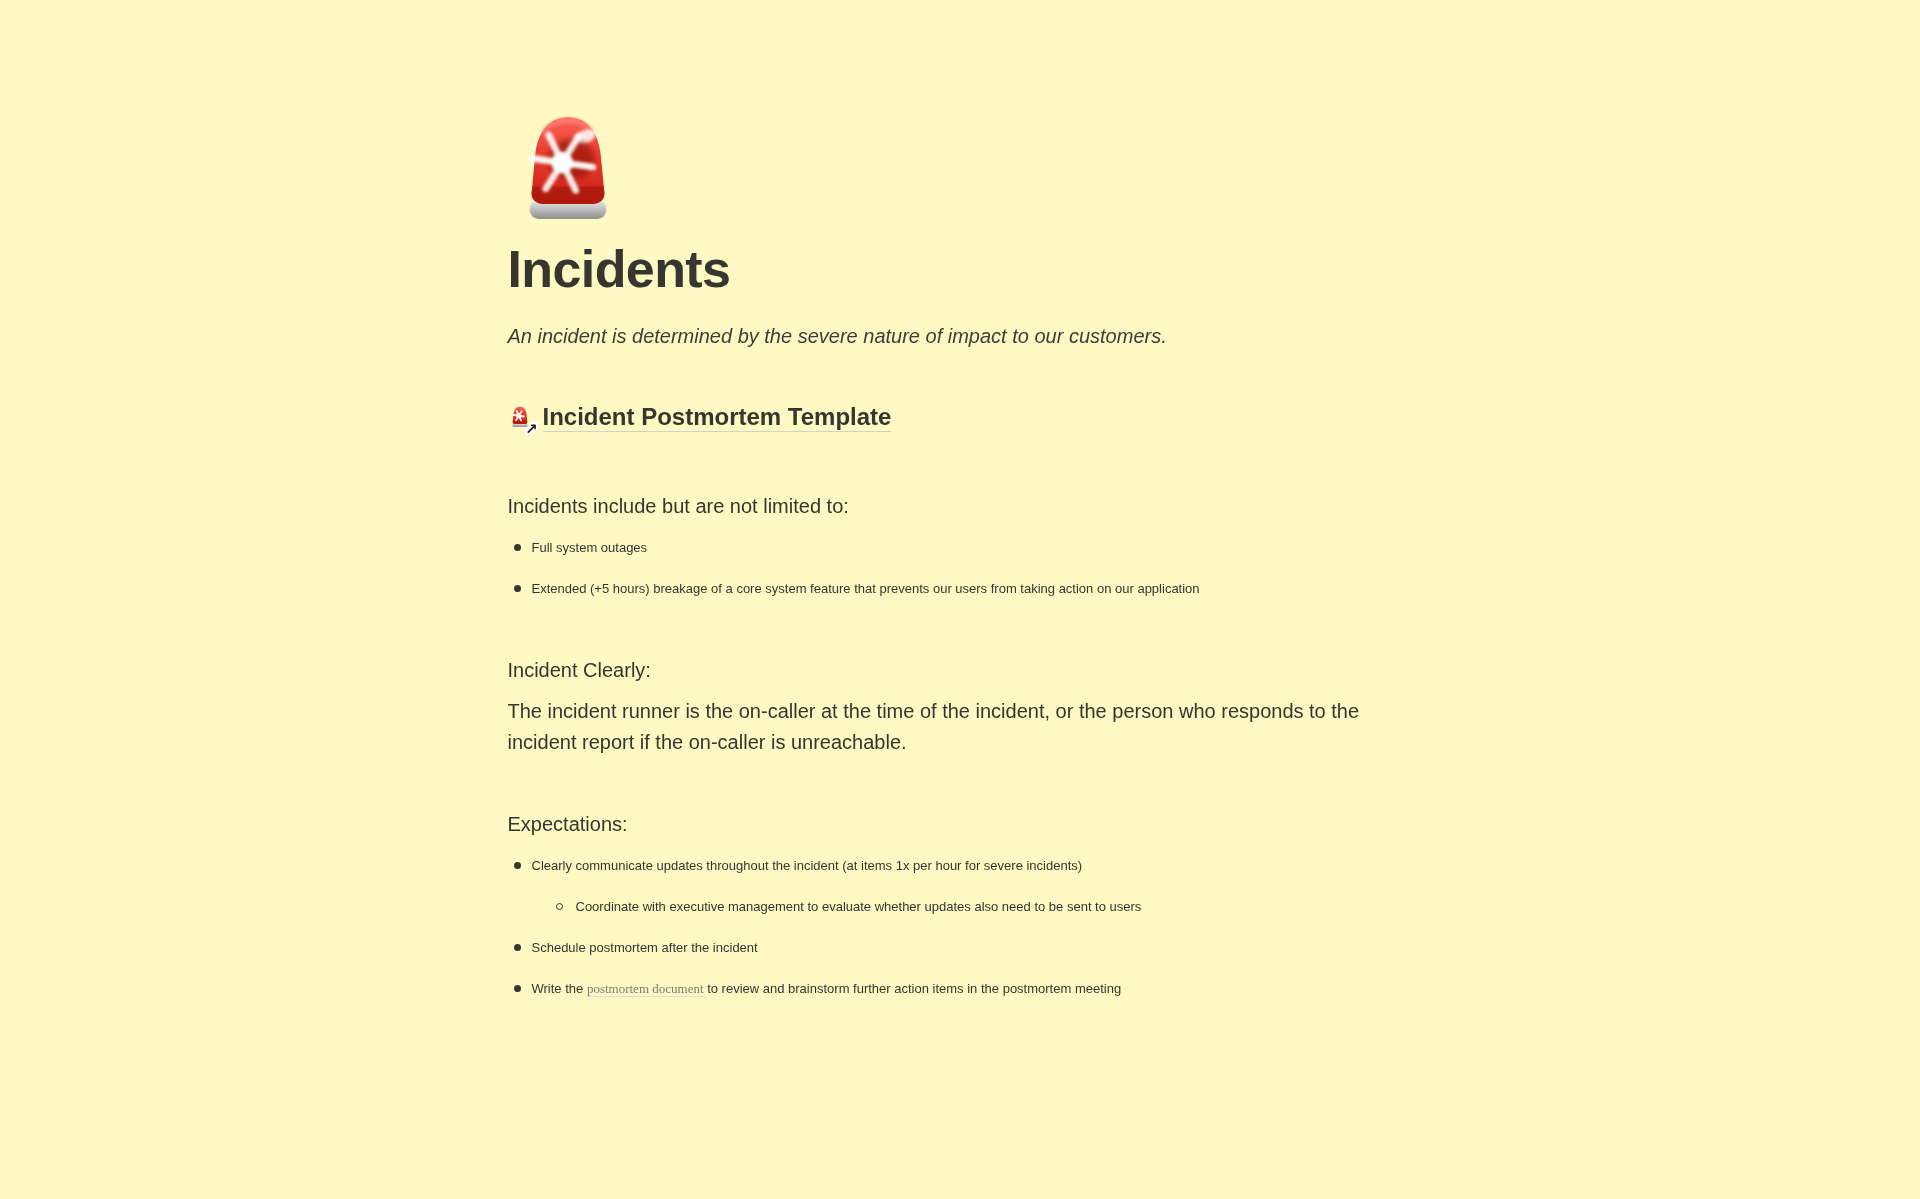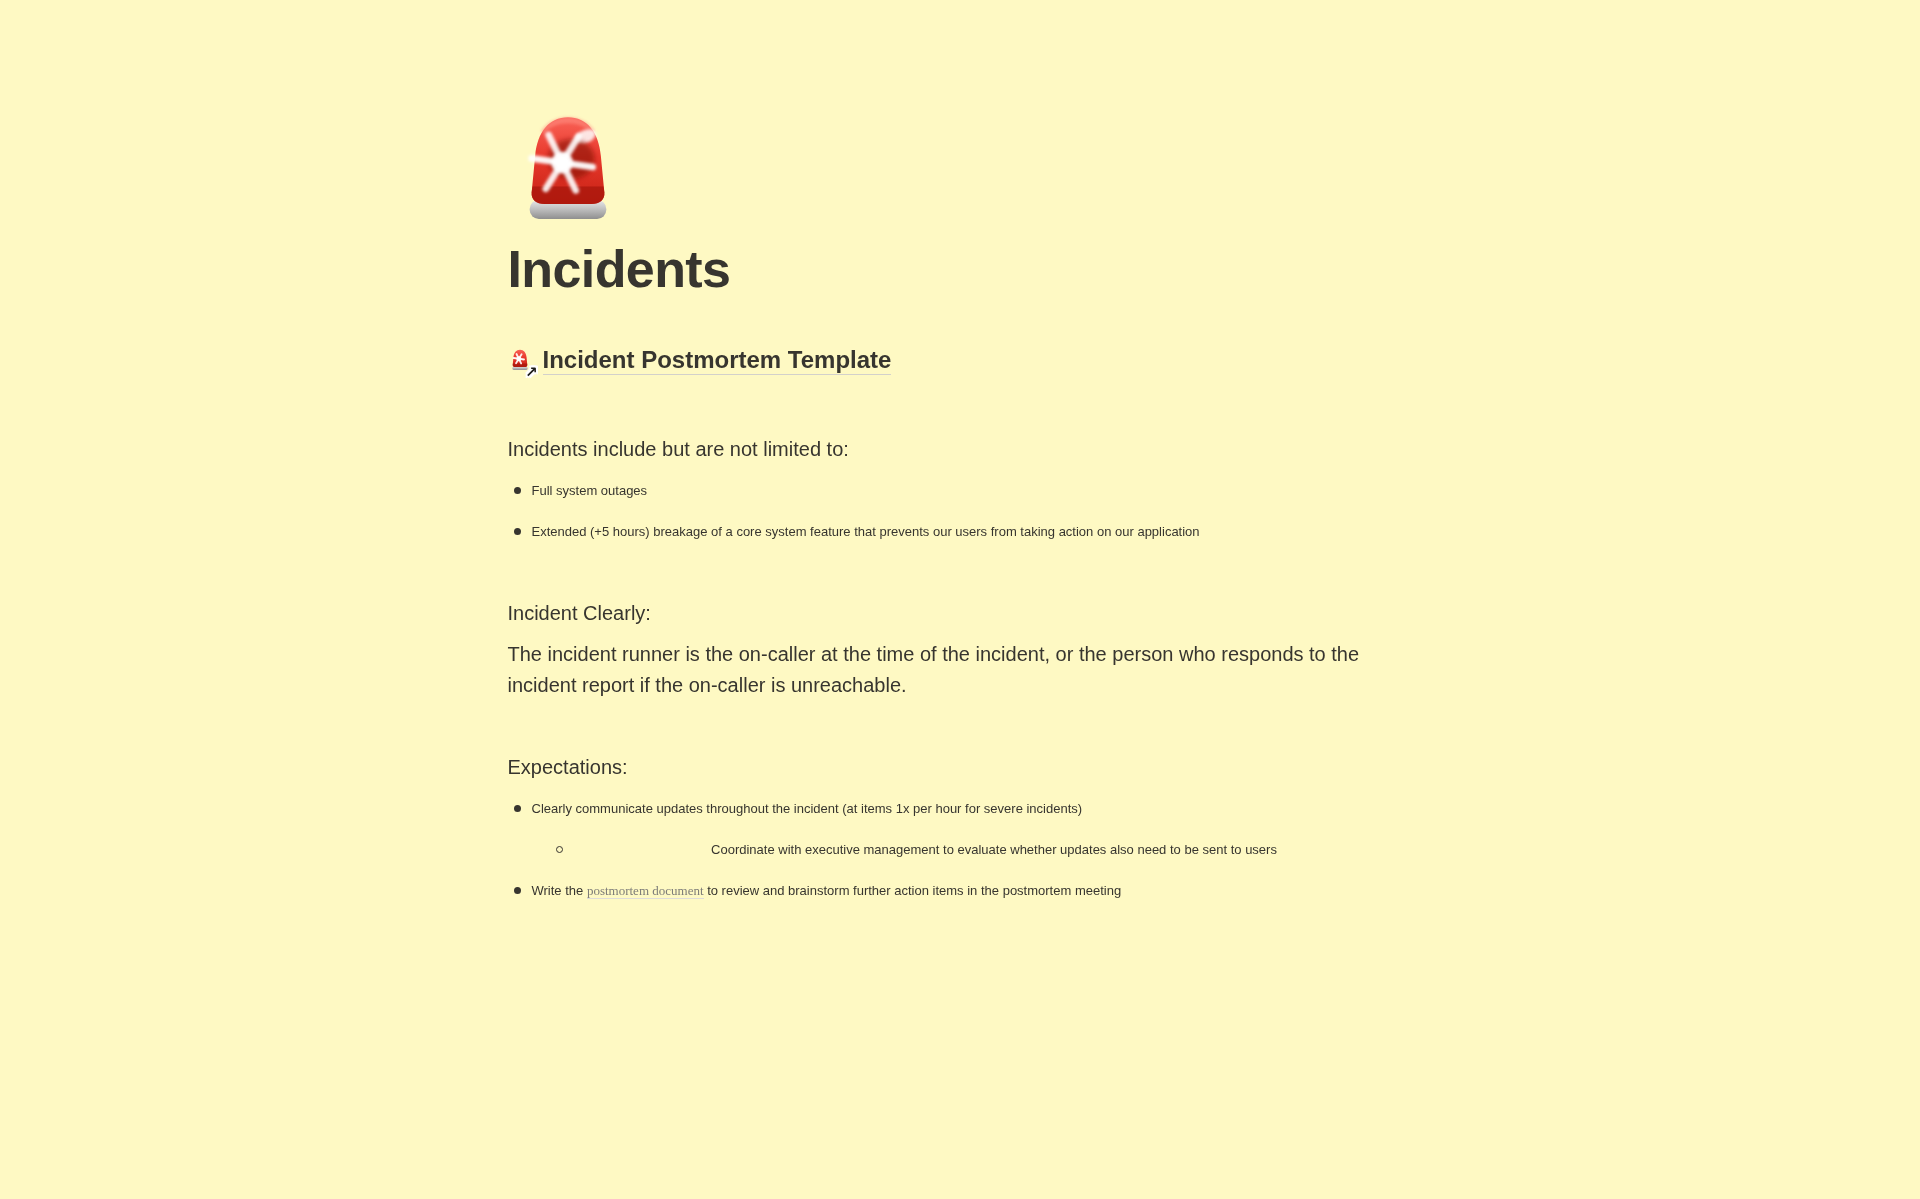--- a/index.html
+++ b/index.html
@@ -85,21 +85,21 @@
   }
   .li .dot {
     position: absolute;
     left: 6px;
     top: 17px;
     width: 7px;
     height: 7px;
     border-radius: 50%;
     background: #37352f;
   }
-  .li.lvl2 { padding-left: 68px; text-align: center; }
+  .li.lvl2 { padding-left: 68px; }
   .li.lvl2 .dot {
     left: 48px;
     background: transparent;
     border: 1.5px solid #37352f;
     width: 7px;
     height: 7px;
   }
   .inline-link {
     color: #7d7c78;
     border-bottom: 1.5px solid #dedcd8;
@@ -146,20 +146,21 @@
           <rect x="12" y="30.2" width="41" height="4" rx="2" transform="rotate(64 32.5 32.2)" opacity="0.9"></rect>
           <rect x="12" y="30.2" width="41" height="4" rx="2" transform="rotate(122 32.5 32.2)" opacity="0.9"></rect>
           <circle cx="32.5" cy="32.2" r="6.5" opacity="0.95"></circle>
         </g>
         <circle cx="32.5" cy="32.2" r="3.6" fill="#ffffff"></circle>
       </svg>
     </div>
 
     <h1 class="page-title">Incidents</h1>
 
+    <div class="page-subtitle">An incident is determined by the severe nature of impact to our customers.</div>
 
     <div class="blank"></div>
 
     <div class="block">
       <span class="link-block">
         <span class="link-icon-wrap">
           <svg viewBox="0 0 72 72" aria-hidden="true">
             <rect x="13" y="54.5" width="46" height="11.5" rx="5.5" fill="url(#grayGrad)"></rect>
             <path d="M36 5 C24.5 5 17.6 14 16.3 28 L14.2 50 C13.8 54.5 17 57 22 57 L50 57 C55 57 58.2 54.5 57.8 50 L55.7 28 C54.4 14 47.5 5 36 5 Z" fill="url(#redGrad)"></path>
             <path d="M14.7 46.5 L57.3 46.5 L57.8 50 C58.2 54.5 55 57 50 57 L22 57 C17 57 13.8 54.5 14.2 50 Z" fill="#a8170c" opacity="0.75"></path>
@@ -202,18 +203,22 @@
       <li class="li">
         <span class="dot"></span>
         <span>Clearly communicate updates throughout the incident (at items 1x per hour for severe incidents)</span>
       </li>
       <li class="li lvl2">
         <span class="dot"></span>
         <span>Coordinate with executive management to evaluate whether updates also need to be sent to users</span>
       </li>
       <li class="li">
         <span class="dot"></span>
+        <span>Schedule postmortem after the incident</span>
+      </li>
+      <li class="li">
+        <span class="dot"></span>
         <span>Write the </span><span class="inline-link">postmortem document</span><span> to review and brainstorm further action items in the postmortem meeting</span>
       </li>
     </ul>
 
   </div>
 </div>
 
 </body></html>

